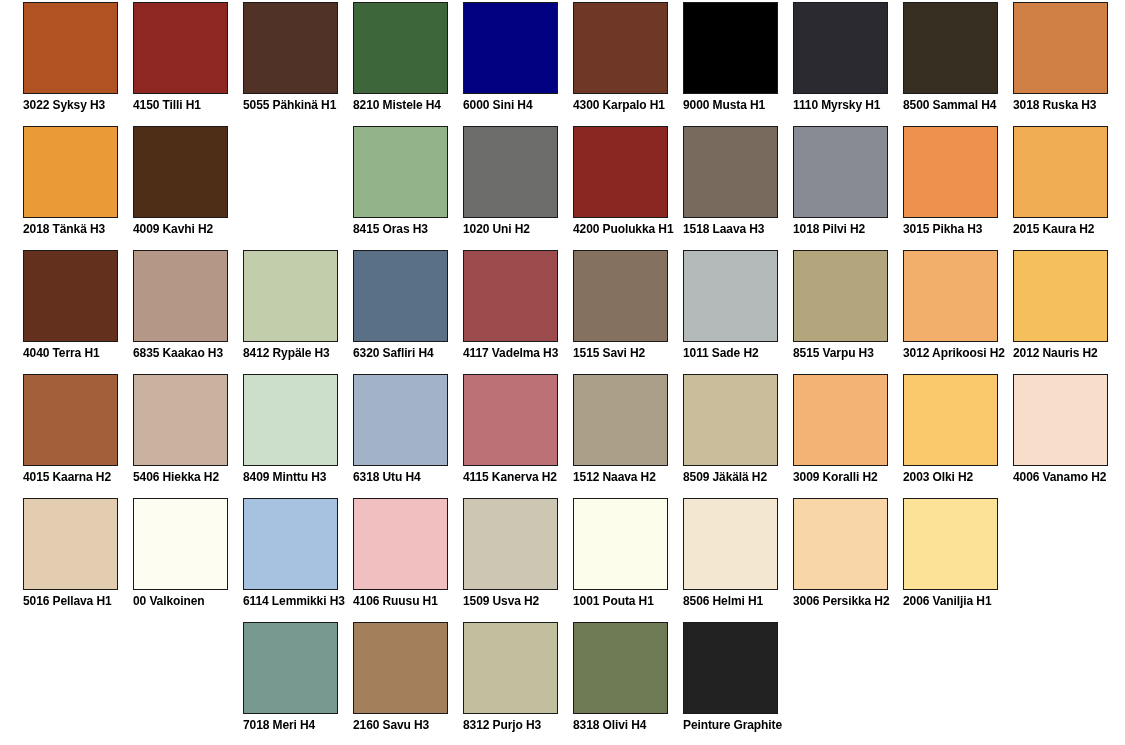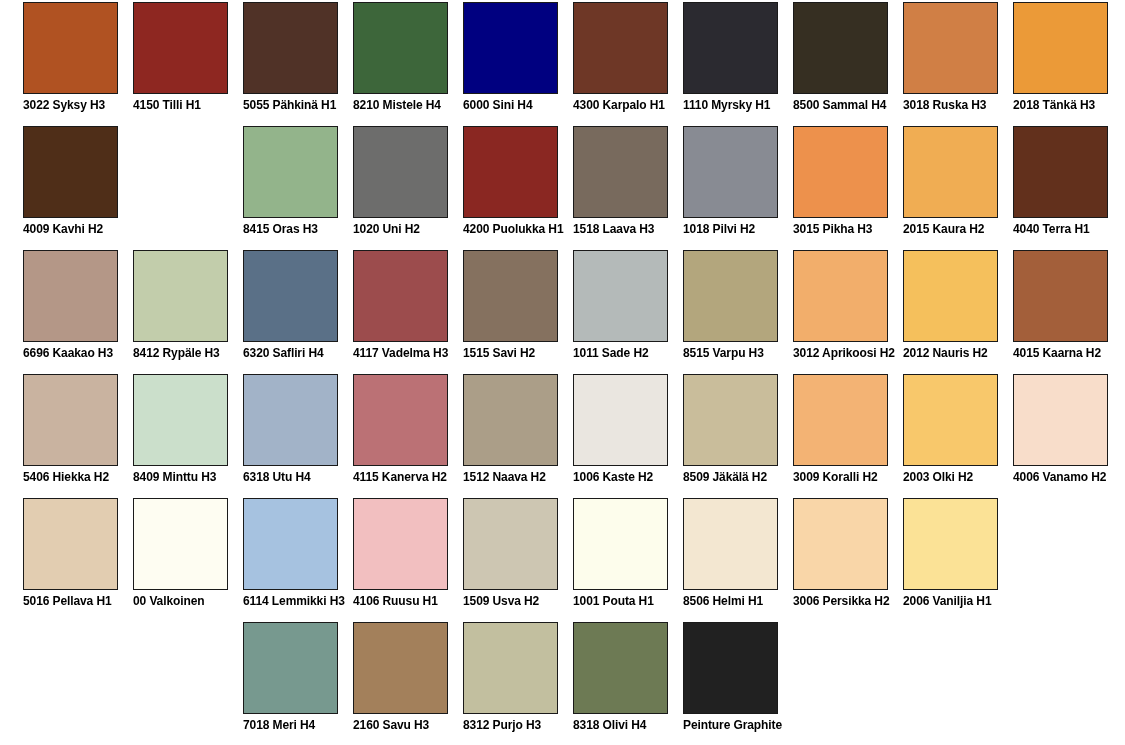--- a/index.html
+++ b/index.html
@@ -84,20 +84,24 @@
       </div>
       <div class="cell">
         <div class="chip" style="background-color: rgb(0, 0, 128);"></div>
         <span class="chip-label">6000 Sini H4</span>
       </div>
       <div class="cell">
         <div class="chip" style="background-color: rgb(110, 55, 38);"></div>
         <span class="chip-label">4300 Karpalo H1</span>
       </div>
       <div class="cell">
+        <div class="chip" style="background-color: rgb(0, 0, 0);"></div>
+        <span class="chip-label">9000 Musta H1</span>
+      </div>
+      <div class="cell">
         <div class="chip" style="background-color: rgb(43, 42, 48);"></div>
         <span class="chip-label">1110 Myrsky H1</span>
       </div>
       <div class="cell">
         <div class="chip" style="background-color: rgb(54, 47, 34);"></div>
         <span class="chip-label">8500 Sammal H4</span>
       </div>
       <div class="cell">
         <div class="chip" style="background-color: rgb(208, 127, 69);"></div>
         <span class="chip-label">3018 Ruska H3</span>
@@ -141,21 +145,21 @@
       <div class="cell">
         <div class="chip" style="background-color: rgb(240, 173, 83);"></div>
         <span class="chip-label">2015 Kaura H2</span>
       </div>
       <div class="cell">
         <div class="chip" style="background-color: rgb(98, 48, 28);"></div>
         <span class="chip-label">4040 Terra H1</span>
       </div>
       <div class="cell">
         <div class="chip" style="background-color: rgb(180, 151, 135);"></div>
-        <span class="chip-label">6696 Kaakao H3</span>
+        <span class="chip-label">6835 Kaakao H3</span>
       </div>
       <div class="cell">
         <div class="chip" style="background-color: rgb(194, 205, 171);"></div>
         <span class="chip-label">8412 Rypäle H3</span>
       </div>
       <div class="cell">
         <div class="chip" style="background-color: rgb(90, 112, 135);"></div>
         <span class="chip-label">6320 Safliri H4</span>
       </div>
       <div class="cell">
@@ -198,24 +202,20 @@
         <div class="chip" style="background-color: rgb(162, 179, 200);"></div>
         <span class="chip-label">6318 Utu H4</span>
       </div>
       <div class="cell">
         <div class="chip" style="background-color: rgb(187, 113, 117);"></div>
         <span class="chip-label">4115 Kanerva H2</span>
       </div>
       <div class="cell">
         <div class="chip" style="background-color: rgb(171, 158, 136);"></div>
         <span class="chip-label">1512 Naava H2</span>
-      </div>
-      <div class="cell">
-        <div class="chip" style="background-color: rgb(234, 230, 224);"></div>
-        <span class="chip-label">1006 Kaste H2</span>
       </div>
       <div class="cell">
         <div class="chip" style="background-color: rgb(201, 189, 155);"></div>
         <span class="chip-label">8509 Jäkälä H2</span>
       </div>
       <div class="cell">
         <div class="chip" style="background-color: rgb(243, 179, 116);"></div>
         <span class="chip-label">3009 Koralli H2</span>
       </div>
       <div class="cell">

